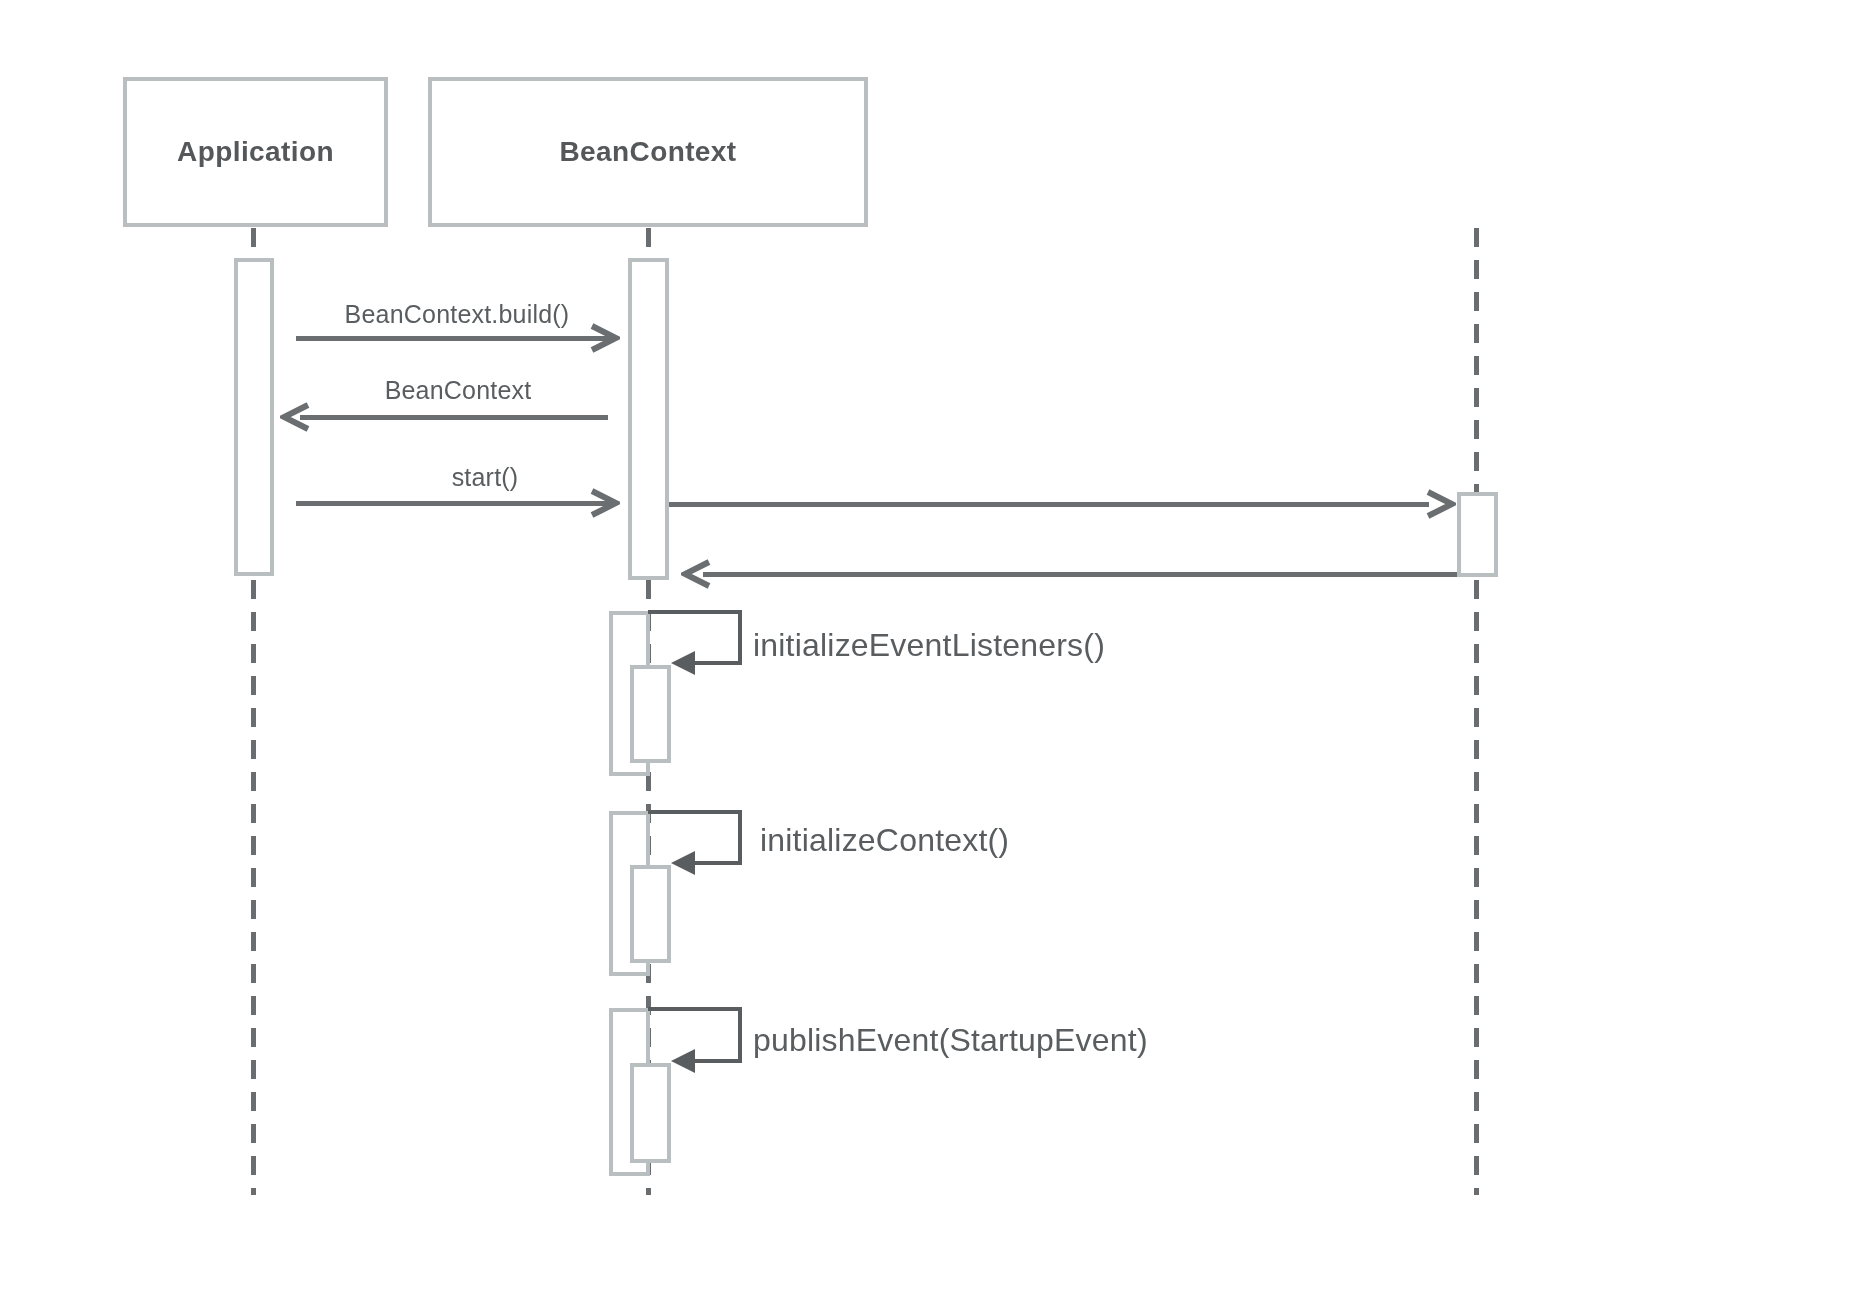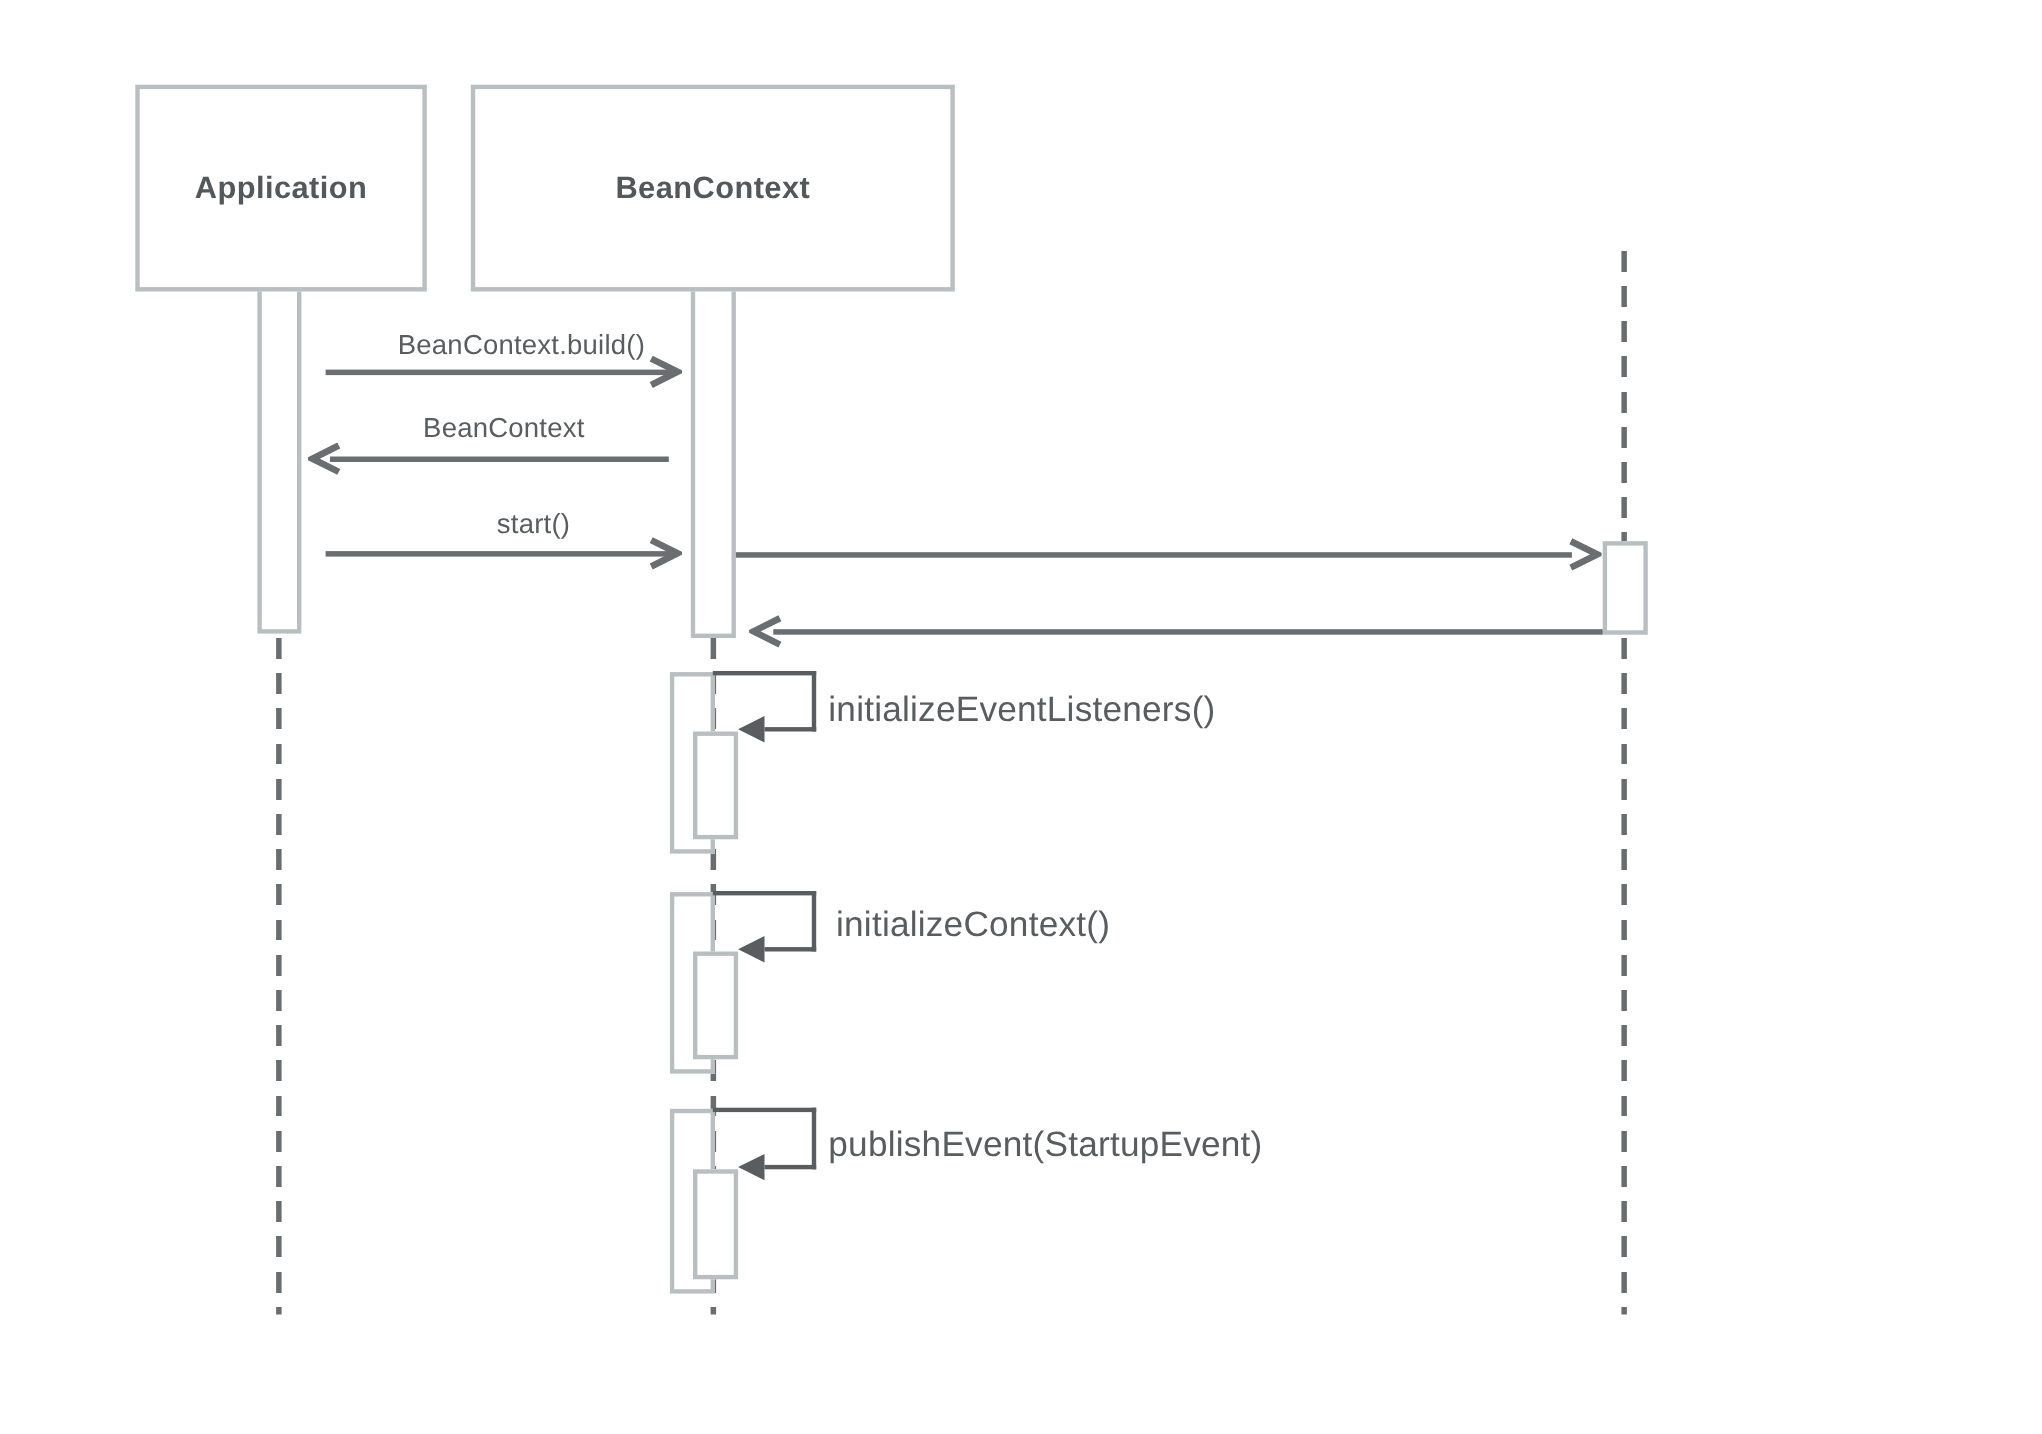--- a/index.html
+++ b/index.html
@@ -7,21 +7,21 @@
     position: relative;
     width: 1856px;
     height: 1304px;
     background: #ffffff;
     overflow: hidden;
     font-family: "Liberation Sans", sans-serif;
   }
   .actor-box {
     position: absolute;
     top: 77px;
-    height: 188px;
+    height: 150px;
     box-sizing: border-box;
     border: 4px solid #b9bec1;
     background: #ffffff;
     display: flex;
     align-items: center;
     justify-content: center;
     font-size: 28px;
     font-weight: bold;
     letter-spacing: 0.4px;
     color: #54585b;
@@ -108,21 +108,21 @@
   <div class="self-label" style="left:760px; top:840px;">initializeContext()</div>
 
   <div class="activation" style="left:609px; top:1008px; width:41px; height:168px;"></div>
   <div class="activation" style="left:630px; top:1063px; width:41px; height:100px;"></div>
   <div class="loop-seg" style="left:648px; top:1007px; width:94px; height:4px;"></div>
   <div class="loop-seg" style="left:738px; top:1007px; width:4px; height:56px;"></div>
   <div class="loop-seg" style="left:695px; top:1059px; width:47px; height:4px;"></div>
   <div class="loop-tri" style="left:671px; top:1049px;"></div>
   <div class="self-label" style="left:753px; top:1040px;">publishEvent(StartupEvent)</div>
 
-  <div class="msg-label" style="left:457px; top:314px;margin-left:17px;">BeanContext.build()</div>
+  <div class="msg-label" style="left:457px; top:314px;">BeanContext.build()</div>
   <div class="arrow-line" style="left:296px; top:336px; width:314px;"></div>
   <svg class="arrow-head" style="left:588px; top:323px;" viewBox="0 0 32 30">
       <path d="M4 3 L28 15 L4 27" fill="none" stroke="#6a6e70" stroke-width="6"></path>
     </svg>
 
   <div class="msg-label" style="left:458px; top:390px;">BeanContext</div>
   <div class="arrow-line" style="left:300px; top:415px; width:308px;"></div>
   <svg class="arrow-head" style="left:280px; top:402px;" viewBox="0 0 32 30">
       <path d="M28 3 L4 15 L28 27" fill="none" stroke="#6a6e70" stroke-width="6"></path>
     </svg>

